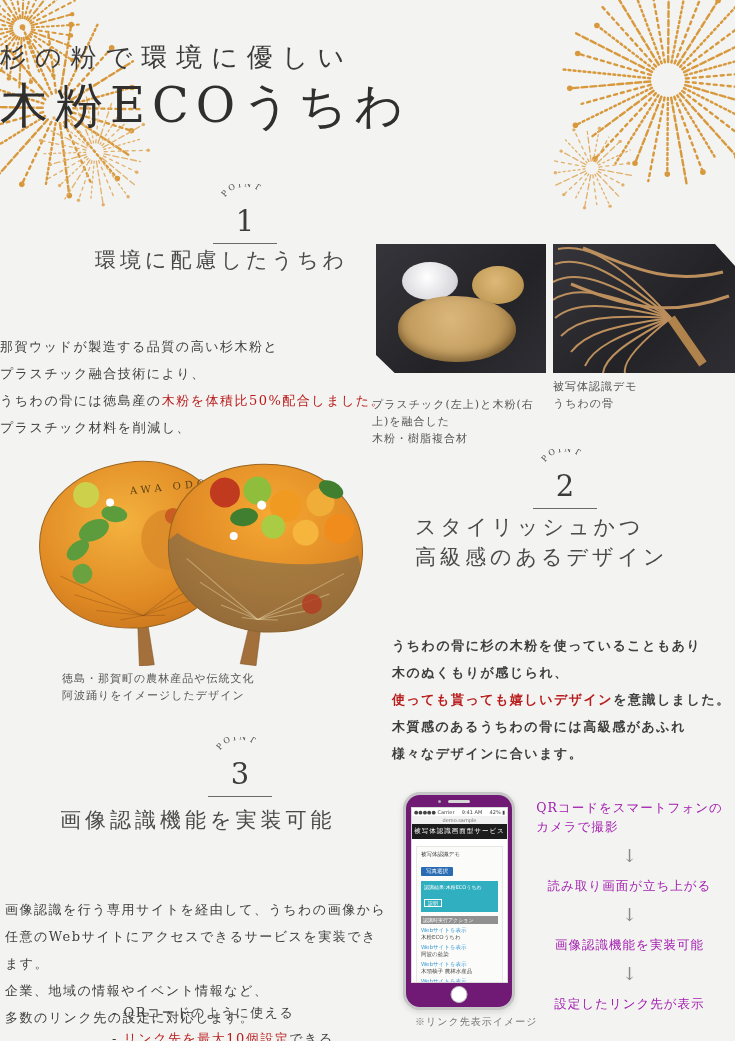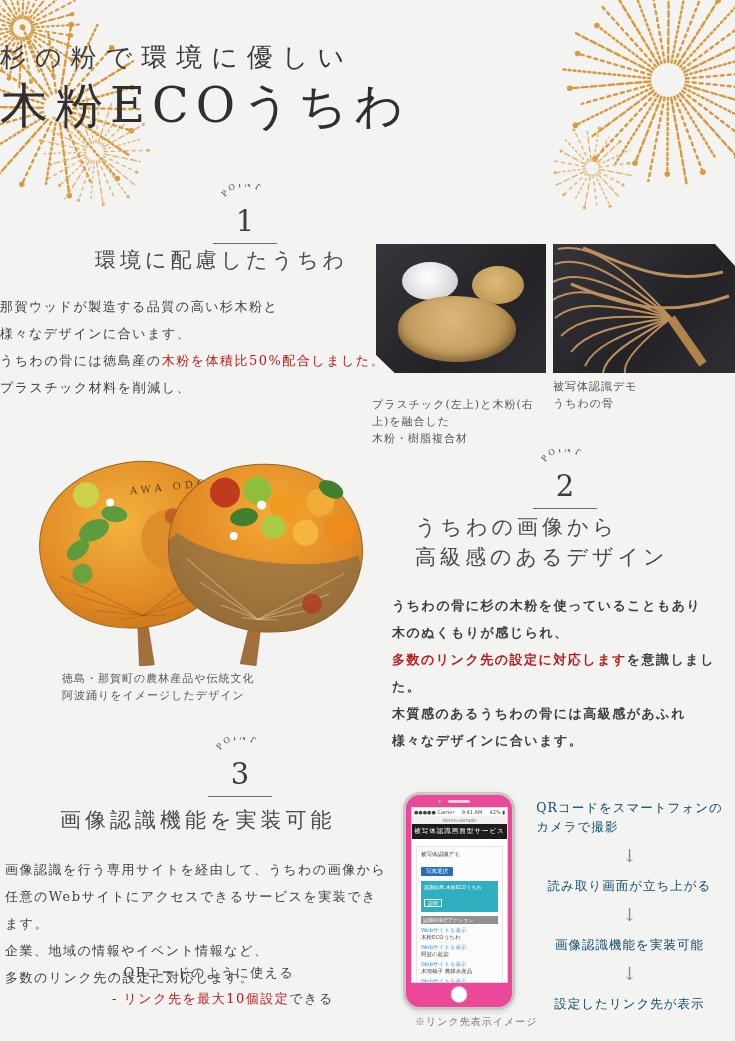--- a/index.html
+++ b/index.html
@@ -7,32 +7,32 @@
   #page{position:relative;width:735px;height:1041px;margin:0 auto;background:#f3f3f1;overflow:hidden;}
   #decor{position:absolute;inset:0;z-index:0;}
   .layer{position:absolute;z-index:1;}
   .center{text-align:left;}
   .subtitle{font-size:26px;letter-spacing:9px;color:#3a3a3a;}
   .title{font-size:48px;letter-spacing:7px;color:#2f2f2f;}
   .point-marker{width:200px;text-align:center;color:#4a4a4a;}
   .point-num{font-size:29px;line-height:30px;color:#3c3c3c;}
   .point-rule{width:64px;border:none;border-top:1px solid #6a6a6a;margin:7px auto 0;}
   .sec-heading{font-size:21px;letter-spacing:4px;color:#4a4a4a;}
-  .body-text{font-size:13px;line-height:27px;letter-spacing:1.5px;color:#3f3f3f;}
+  .body-text{font-size:13px;line-height:27px;letter-spacing:1.5px;color:#3f3f3f;margin-top:40px;}
   .hl{color:#b91c1c;}
   .photo{position:absolute;background:linear-gradient(135deg,#35353b,#232327 60%,#2e2e34);}
   .photo1{clip-path:polygon(0 0,100% 0,100% 100%,11% 100%,0 86%);}
   .photo2{clip-path:polygon(0 0,89% 0,100% 17%,100% 100%,0 100%);}
   .pile{position:absolute;border-radius:50%;}
   .caption{font-size:11px;line-height:17px;letter-spacing:1px;color:#555;}
-  .flow-step{font-size:12.5px;line-height:19px;letter-spacing:1px;color:#0c4a6e;white-space:pre-line;}
+  .flow-step{font-size:12.5px;line-height:19px;letter-spacing:1px;color:#a21caf;white-space:pre-line;}
   .flow-arrow{font-size:18px;color:#8a8a8a;line-height:20px;}
   .flow-col{display:flex;flex-direction:column;align-items:center;gap:10px;}
   
-  .phone{position:absolute;left:403px;top:792px;width:112px;height:218px;background:#ec4899;
+  .phone{position:absolute;left:403px;top:792px;width:112px;height:218px;background:#701a75;
          border:3px solid #c6c6c6;border-radius:17px;box-sizing:border-box;
          box-shadow:0 2px 6px rgba(0,0,0,.12);font-family:"DejaVu Sans","Liberation Sans",sans-serif;}
   .phone-cam{position:absolute;left:32px;top:5px;width:3px;height:3px;border-radius:50%;background:#aaa;}
   .phone-speaker{position:absolute;left:42px;top:5px;width:22px;height:3px;border-radius:2px;background:#d6d6d6;}
   .screen{position:absolute;left:5px;top:12px;width:95px;height:174px;border:1px solid #d8d8d8;
           background:#fff;overflow:hidden;}
   .statusbar{display:flex;justify-content:space-between;align-items:center;font-size:5px;color:#444;padding:1px 2px;}
   .addrbar{font-size:5px;color:#777;text-align:center;background:#f1f1f1;padding:1px 0;}
   .appbar{background:#1d1d1d;color:#fff;font-size:6.5px;letter-spacing:1px;text-align:center;padding:3px 0;}
   .app-card{margin:7px 4px 4px;background:#fbfbf9;border:1px solid #e7e7e4;padding:4px;}
@@ -274,21 +274,21 @@
         <textPath href="#arc1" startOffset="4">POINT</textPath>
       </text>
     </svg>
     <div class="point-num">1</div>
     <hr class="point-rule">
   </div>
 
   <div class="layer center sec-heading" style="left:95px;top:246px;width:300px;">環境に配慮したうちわ</div>
   <div class="layer center body-text" style="left:0;top:293px;width:392px;">
     <div>那賀ウッドが製造する品質の高い杉木粉と</div>
-    <div>様々なデザインに合います、</div>
+    <div>プラスチック融合技術により、</div>
     <div><span>うちわの骨には徳島産の</span><span class="hl">木粉を体積比50%配合しました。</span></div>
     <div>プラスチック材料を削減し、</div>
   </div>
 
   <div class="photo photo1 layer" style="left:376px;top:244px;width:170px;height:129px;">
     <div class="pile" style="left:26px;top:18px;width:56px;height:38px;background:radial-gradient(circle at 45% 40%,#ffffff,#d9d9de 70%,#b9b9c0);"></div>
     <div class="pile" style="left:96px;top:22px;width:52px;height:38px;background:radial-gradient(circle at 45% 40%,#ddb979,#c09a55 70%,#9e7c3e);"></div>
     <div class="pile" style="left:22px;top:52px;width:118px;height:66px;border-radius:48% 52% 50% 50%;background:radial-gradient(circle at 45% 35%,#dcb77c,#c09a5c 60%,#8d6a38);box-shadow:inset 0 -5px 10px rgba(60,40,10,.45);"></div>
   </div>
   <div class="photo photo2 layer" style="left:553px;top:244px;width:182px;height:129px;">
@@ -401,27 +401,27 @@
       <path id="arc2" d="M10,17 A24,24 0 0 1 54,17" fill="none"></path>
       <text font-size="8" letter-spacing="2.5" fill="#4a4a4a" font-family="DejaVu Serif,serif">
         <textPath href="#arc2" startOffset="4">POINT</textPath>
       </text>
     </svg>
     <div class="point-num">2</div>
     <hr class="point-rule">
   </div>
 
   <div class="layer center sec-heading" style="left:415px;top:512px;width:300px;line-height:30px;">
-    <div>うちわの画像から</div>
+    <div>スタイリッシュかつ</div>
     <div>高級感のあるデザイン</div>
   </div>
   <div class="layer center body-text" style="left:392px;top:592px;width:343px;font-weight:bold;">
     <div>うちわの骨に杉の木粉を使っていることもあり</div>
     <div>木のぬくもりが感じられ、</div>
-    <div><span class="hl">多数のリンク先の設定に対応します</span><span>を意識しました。</span></div>
+    <div><span class="hl">使っても貰っても嬉しいデザイン</span><span>を意識しました。</span></div>
     <div>木質感のあるうちわの骨には高級感があふれ</div>
     <div>様々なデザインに合います。</div>
   </div>
 
   <div class="layer point-marker" style="left:140px;top:737px;">
     <svg width="64" height="18" viewBox="0 0 64 18">
       <path id="arc3" d="M10,17 A24,24 0 0 1 54,17" fill="none"></path>
       <text font-size="8" letter-spacing="2.5" fill="#4a4a4a" font-family="DejaVu Serif,serif">
         <textPath href="#arc3" startOffset="4">POINT</textPath>
       </text>

